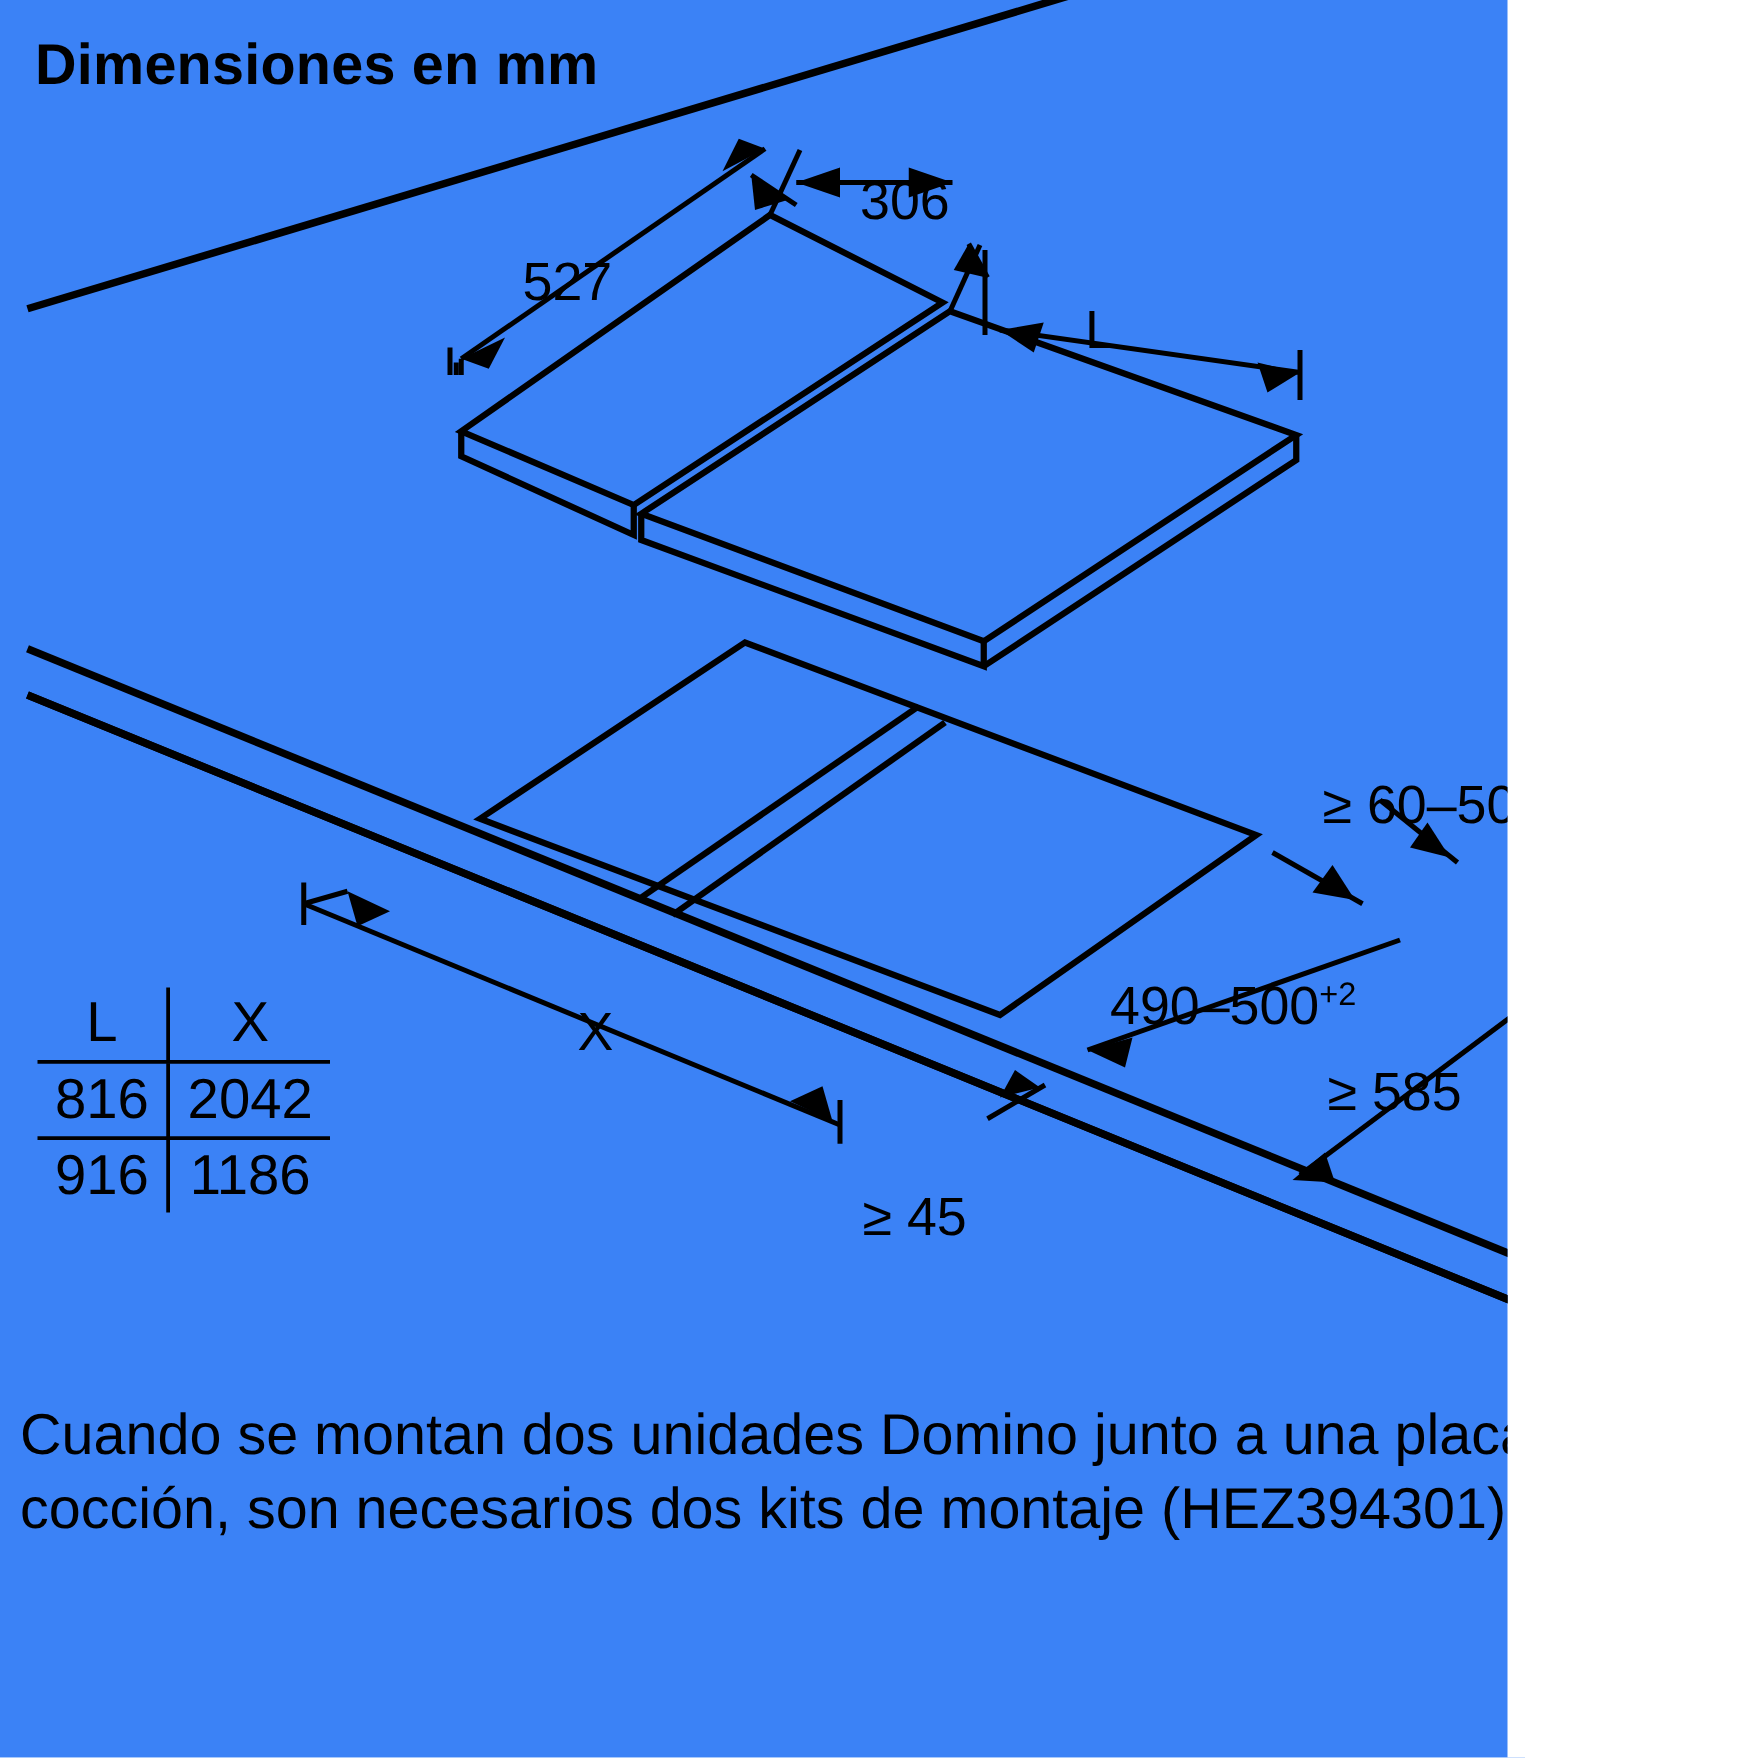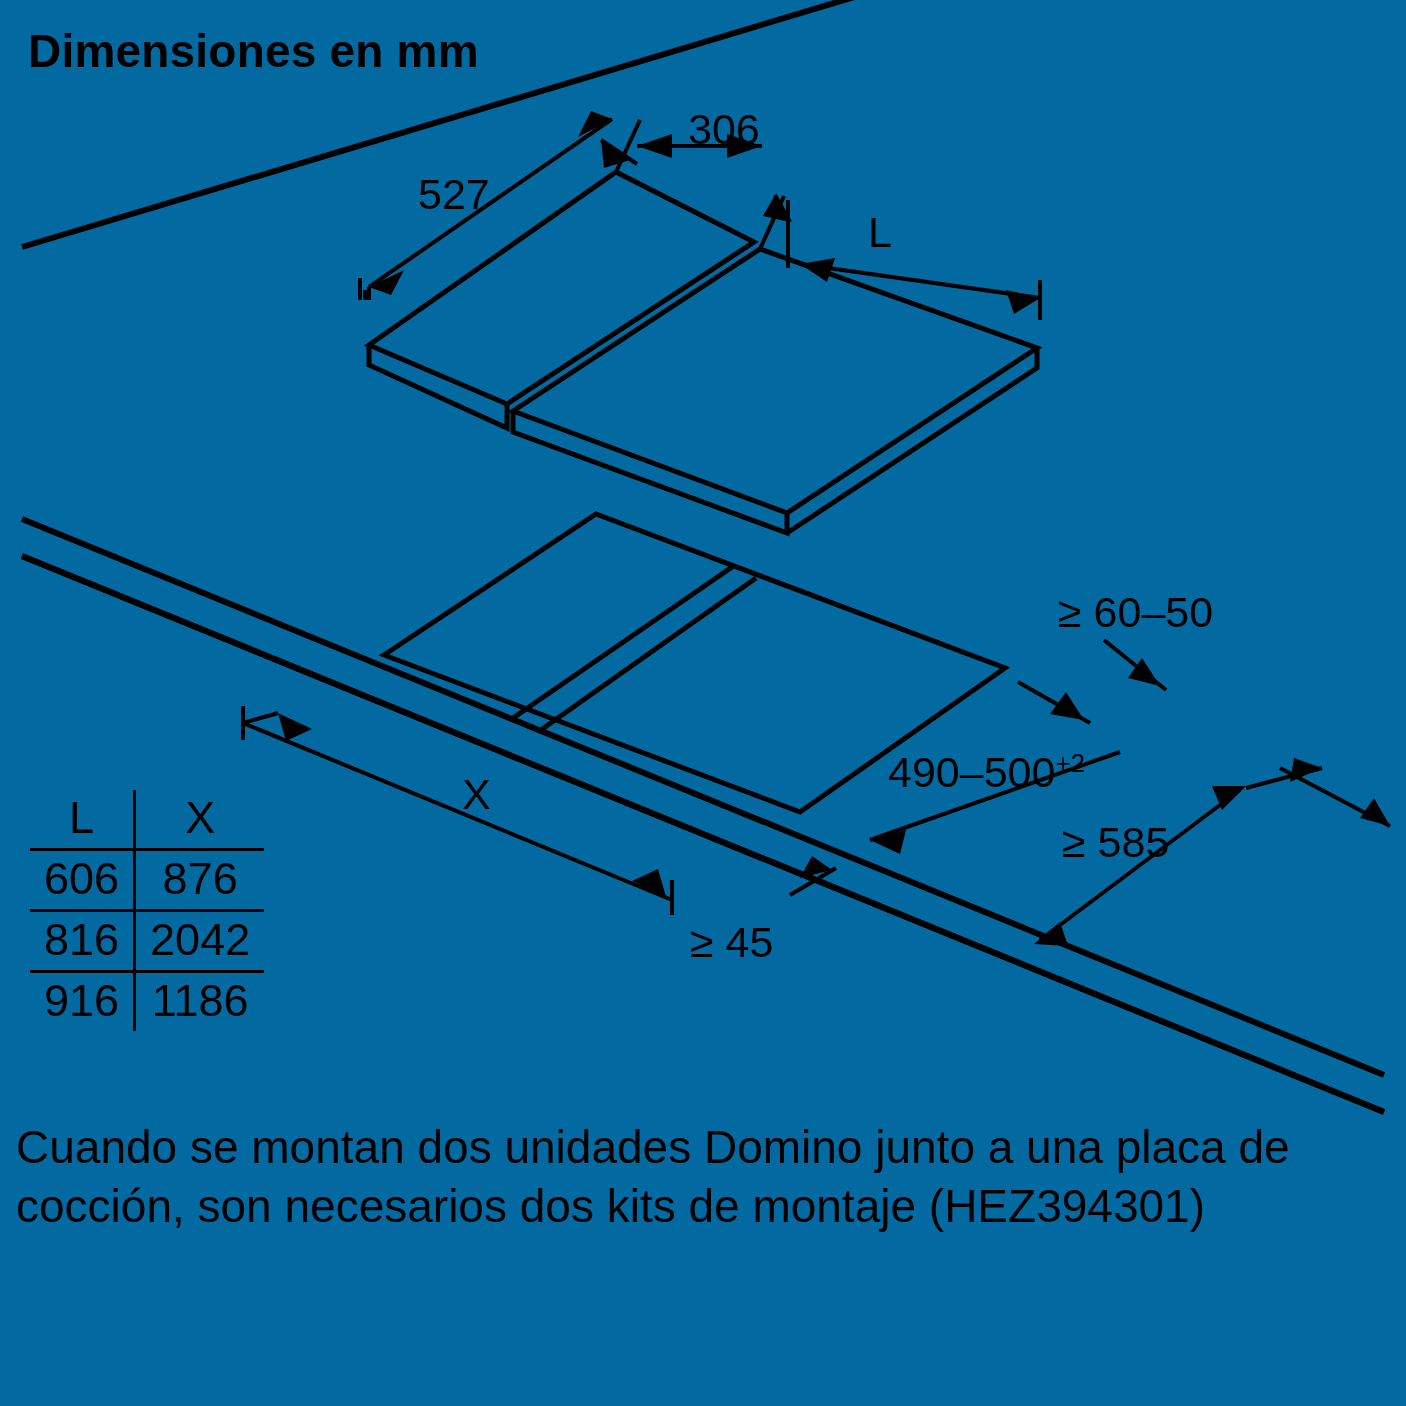--- a/index.html
+++ b/index.html
@@ -2,23 +2,23 @@
 <html><head>
 <meta charset="utf-8">
 <style>
   html, body {
     margin: 0;
     padding: 0;
     background: #ffffff;
   }
   #page {
     position: relative;
-    width: 1406px;
+    width: 1206px;
     height: 1406px;
-    background: #0369a1;
+    background: #3b82f6;
     font-family: "Liberation Sans", sans-serif;
     color: #000000;
     overflow: hidden;
   }
   #drawing {
     position: absolute;
     left: 0;
     top: 0;
     width: 1406px;
     height: 1406px;
@@ -30,20 +30,21 @@
     font-size: 46px;
     font-weight: 700;
     letter-spacing: 0.2px;
     white-space: nowrap;
   }
   .dim {
     position: absolute;
     font-size: 43px;
     font-weight: 400;
     white-space: nowrap;
+    margin-top: 32px;
   }
   .sup {
     font-size: 26px;
     vertical-align: super;
   }
   
   #dimtable {
     position: absolute;
     left: 30px;
     top: 790px;
@@ -242,24 +243,20 @@
   <div class="dim" style="left:690px; top:918px;">≥ 45</div>
 
   <table id="dimtable">
     <thead>
       <tr class="hdr">
         <th class="colsep">L</th>
         <th>X</th>
       </tr>
     </thead>
     <tbody>
-      <tr>
-        <td class="colsep">606</td>
-        <td>876</td>
-      </tr>
       <tr>
         <td class="colsep">816</td>
         <td>2042</td>
       </tr>
       <tr>
         <td class="colsep">916</td>
         <td>1186</td>
       </tr>
     </tbody>
   </table>

